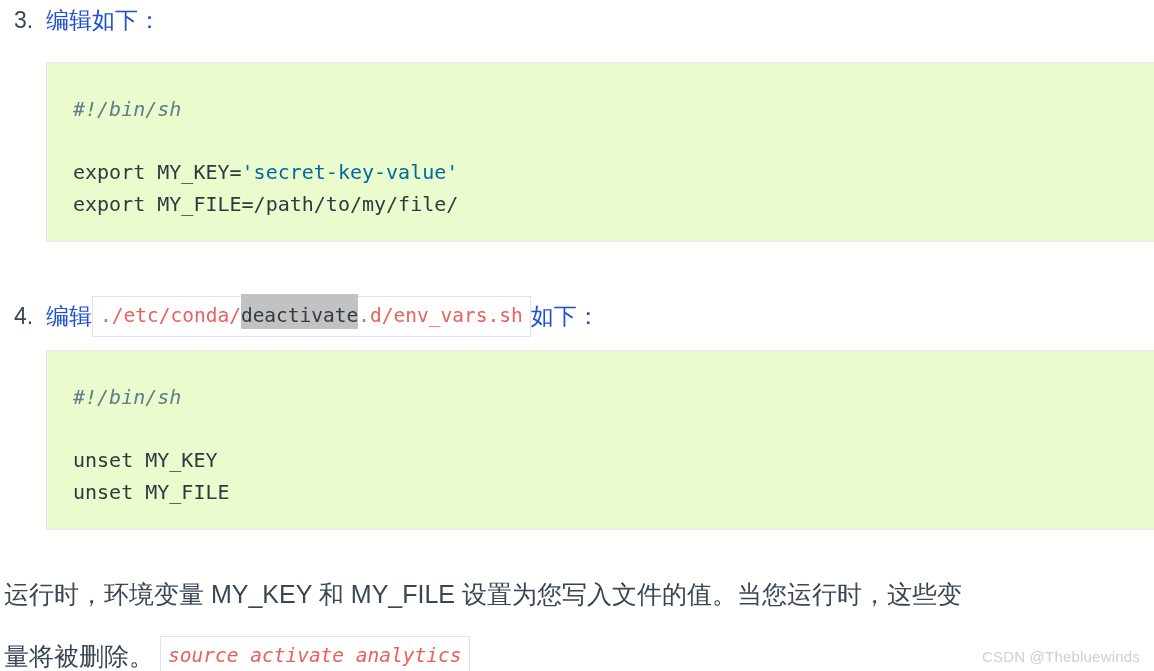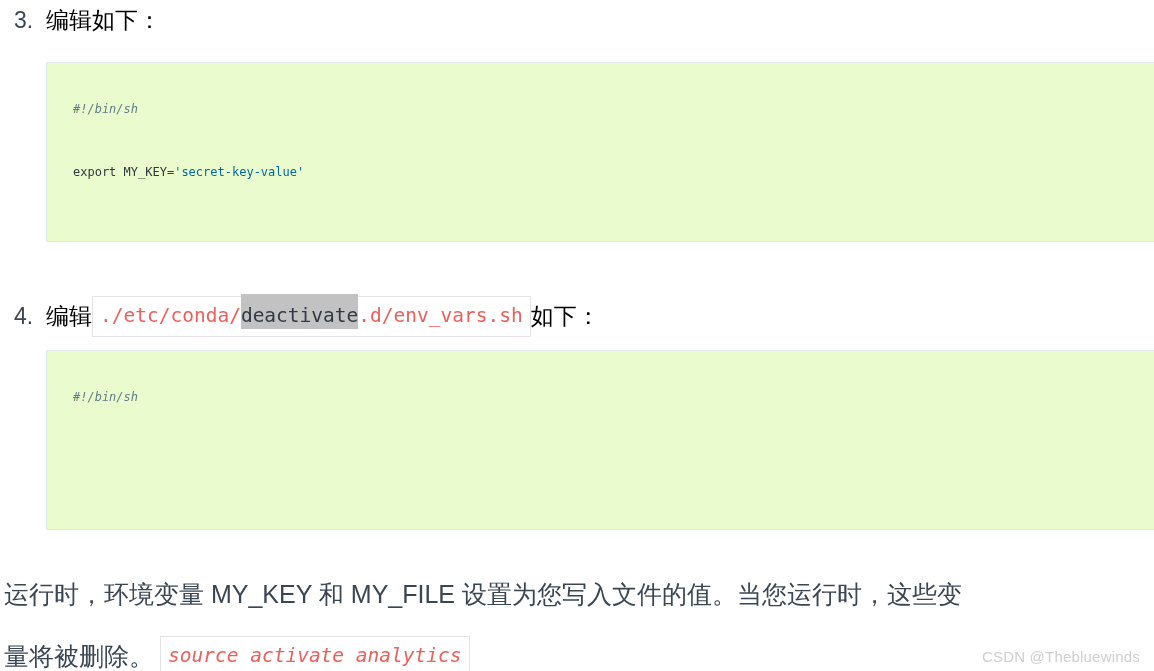--- a/index.html
+++ b/index.html
@@ -33,21 +33,21 @@
     display: inline-block;
     width: 46px;
     padding-left: 14px;
     box-sizing: border-box;
     text-align: left;
     color: #3b4654;
     font-size: 23px;
   }
   .prose-cn {
     font-size: 23px;
-    color: #000000;
+    color: #1d4ed8;
   }
 
   
   .inline-code {
     display: inline-block;
     border: 1px solid #e3e3e3;
     background: #ffffff;
     color: #ec5f5a;
     font-family: "DejaVu Sans Mono", "Liberation Mono", monospace;
     font-size: 19.5px;
@@ -75,21 +75,21 @@
     background: #eafbcd;
     border-top: 1px solid #e6e9f0;
     border-bottom: 1px solid #e6e9f0;
     border-left: 1px solid #dfe3ec;
     box-sizing: border-box;
     padding: 30px 0 26px 26px;
     overflow: hidden;
   }
   .code-line {
     font-family: "DejaVu Sans Mono", "Liberation Mono", monospace;
-    font-size: 12px;
+    font-size: 20px;
     line-height: 32px;
     color: #32383f;
     white-space: pre;
     letter-spacing: 0px;
   }
   .code-line.comment {
     color: #5f7d86;
     font-style: italic;
   }
   .code-line.spacer {
@@ -142,32 +142,35 @@
 <div class="list-item" style="top:8px;">
   <span class="marker">3.</span>
   <span class="prose-cn">编辑</span>
   <span class="prose-cn">如下：</span>
 </div>
 
 <div class="code-block" style="top:62px; height:180px;">
   <div class="code-line comment">#!/bin/sh</div>
   <div class="code-line spacer">&nbsp;</div>
   <div class="code-line"><span>export MY_KEY=</span><span class="tok-str">'secret-key-value'</span></div>
+  <div class="code-line"><span>export MY_FILE=/path/to/my/file/</span></div>
 </div>
 
 <div class="list-item" style="top:296px;">
   <span class="marker">4.</span>
   <span class="prose-cn">编辑</span>
   <code class="inline-code with-sel"><span>./etc/conda/</span><span class="sel">deactivate</span><span>.d/env_vars.sh</span></code>
   <span class="prose-cn">如下：</span>
 </div>
 
 <div class="code-block" style="top:350px; height:180px;">
   <div class="code-line comment">#!/bin/sh</div>
   <div class="code-line spacer">&nbsp;</div>
+  <div class="code-line"><span>unset MY_KEY</span></div>
+  <div class="code-line"><span>unset MY_FILE</span></div>
 </div>
 
 <div class="closing" style="top:572px;">
   <div class="row">
     <span>运行时，环境变量 MY_KEY 和 MY_FILE 设置为您写入文件的值。当您运行时，这些变</span>
   </div>
   <div class="row" style="margin-top:18px;">
     <span>量将被删除。</span>
     <span class="code-pair">
       <code class="inline-code">source activate analytics</code>

